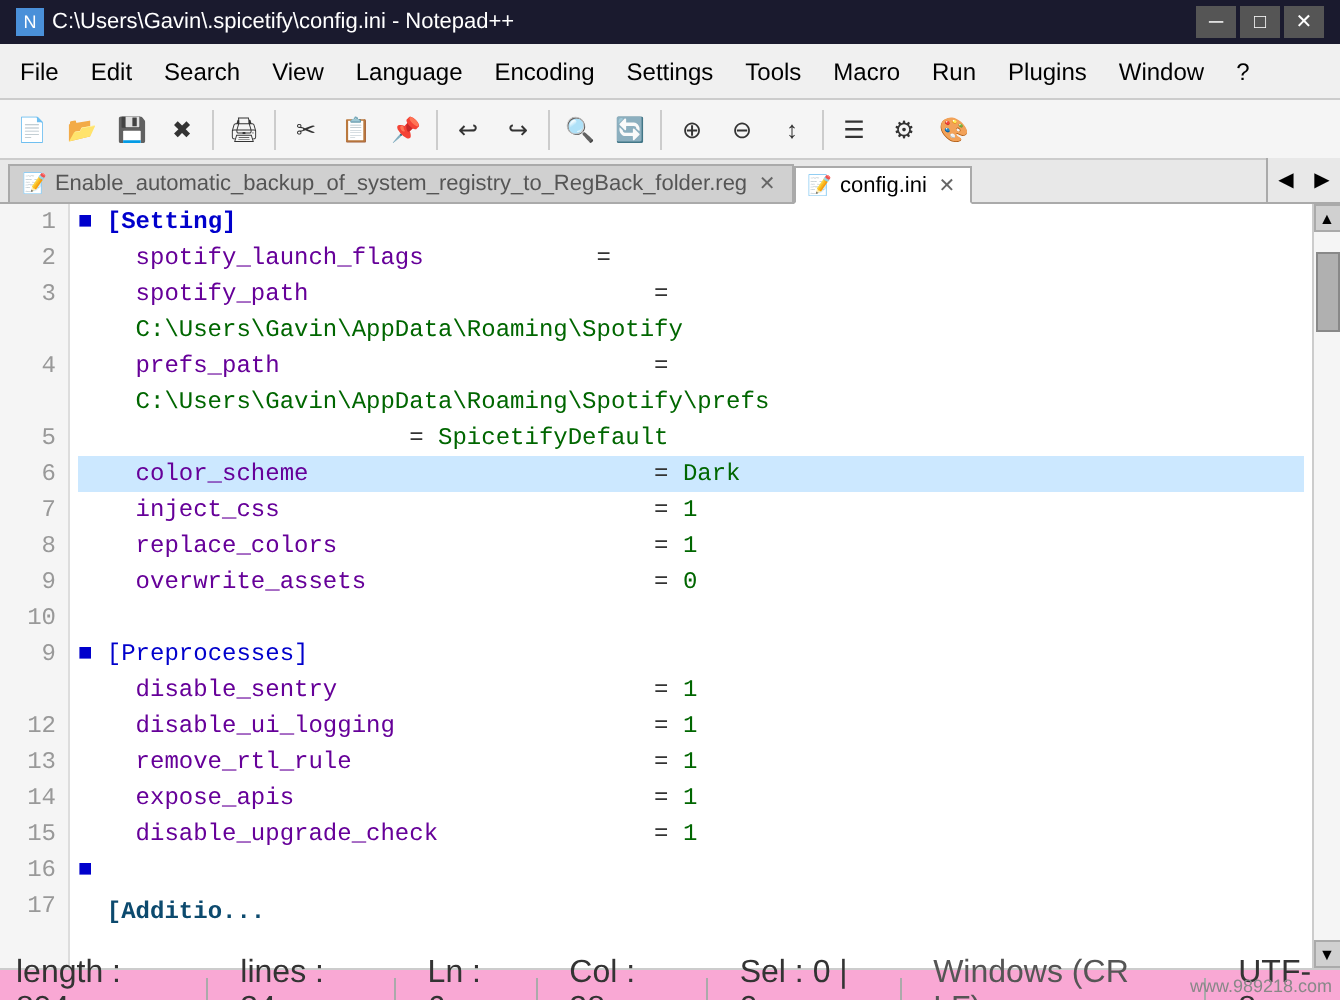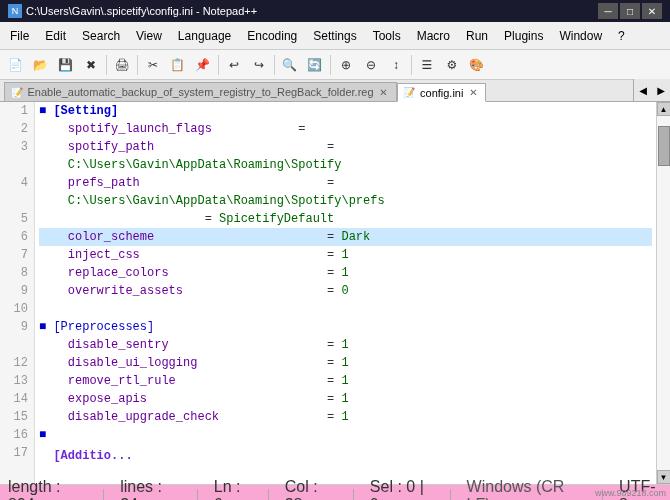--- a/index.html
+++ b/index.html
@@ -348,21 +348,21 @@
 
     <div class="code-line">
       <span style="color:#660099;">    expose_apis</span><span style="color:#333;">                         =</span><span style="color:#006600;"> 1</span>
     </div>
 
     <div class="code-line">
       <span style="color:#660099;">    disable_upgrade_check</span><span style="color:#333;">               =</span><span style="color:#006600;"> 1</span>
     </div>
 
     <div class="code-line">
-      <span style="color:#0000cc;">■</span>&nbsp;<span style="color:#6d28d9; font-weight:bold;margin-top:41px;">[Additio...</span>
+      <span style="color:#0000cc;">■</span>&nbsp;<span style="color:#0c4a6e; font-weight:bold;margin-top:41px;">[Additio...</span>
     </div>
   </div>
 
   <div class="scrollbar">
     <button class="scroll-btn">▲</button>
     <div class="scroll-track">
       <div class="scroll-thumb"></div>
     </div>
     <button class="scroll-btn">▼</button>
   </div>

